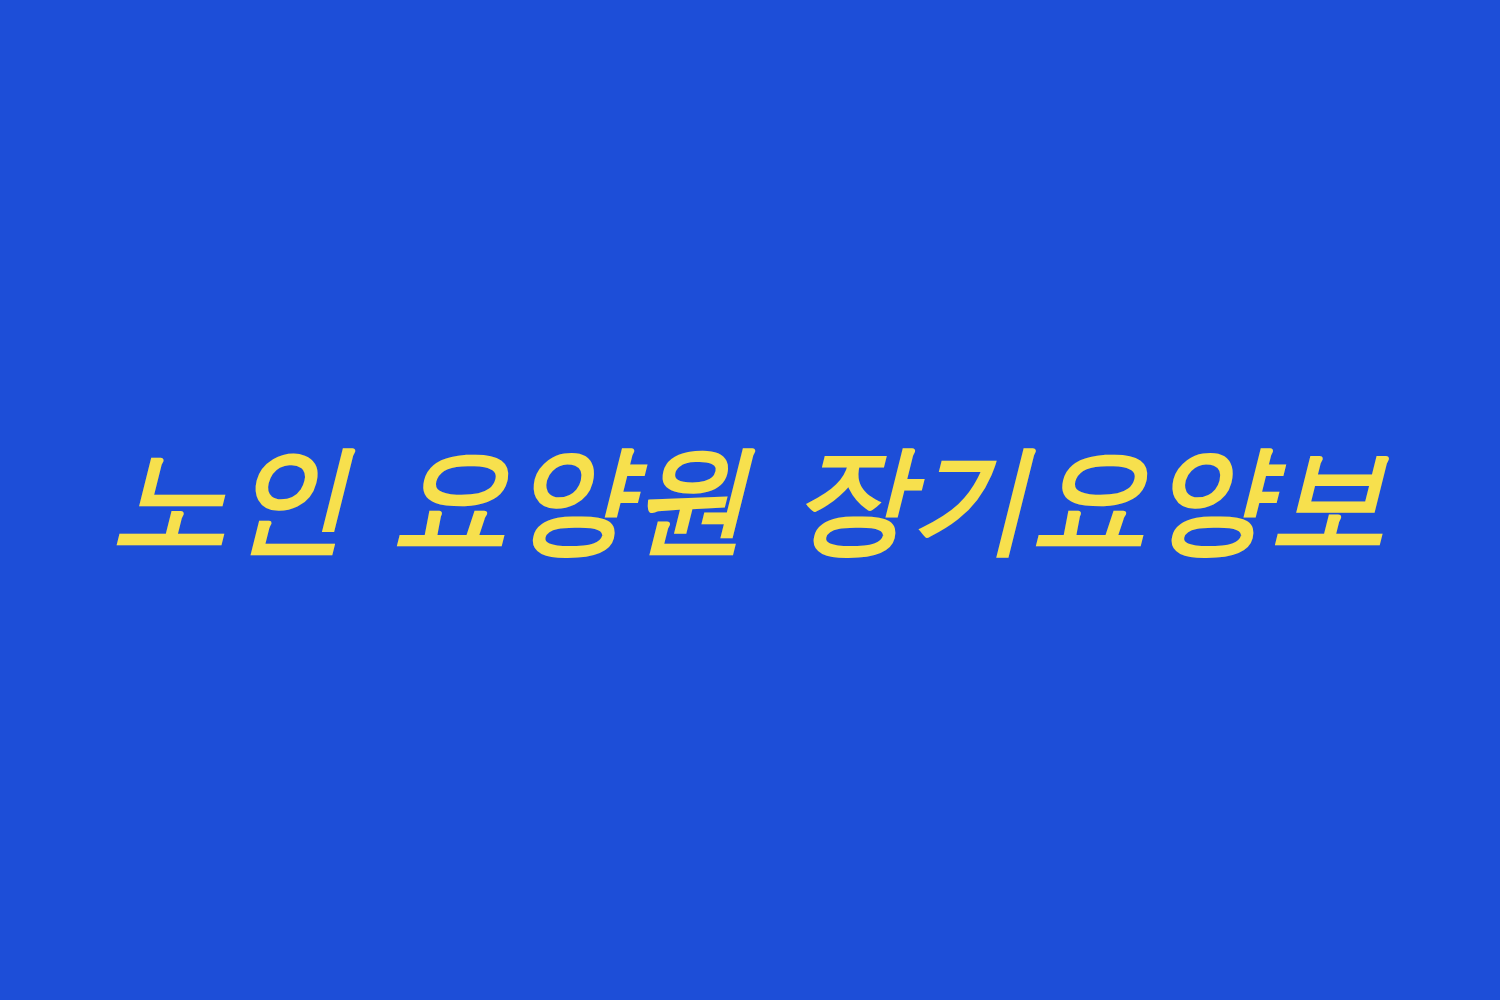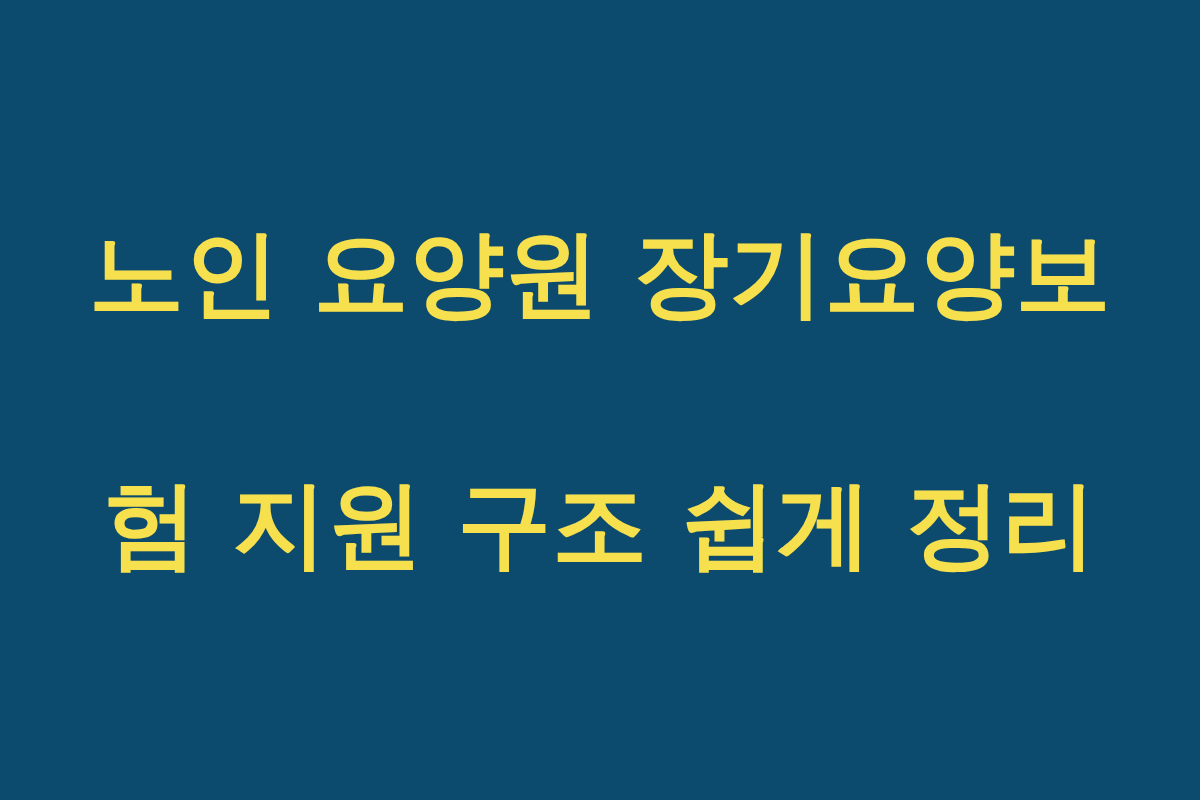--- a/index.html
+++ b/index.html
@@ -44,20 +44,19 @@
     text-rendering: geometricPrecision;
   }
 
   .headline-line {
     display: block;
   }
 </style>
 </head>
 <body>
 
-<div class="card" style="background: #0c4a6e;">
+<div class="card" style="background: #1d4ed8; font-style: italic;">
 
   <h1 class="headline" style="color: rgb(247, 224, 77);">
     <span class="headline-line">노인 요양원 장기요양보</span>
-    <span class="headline-line">험 지원 구조 쉽게 정리</span>
   </h1>
 
 </div>
 
 </body></html>

